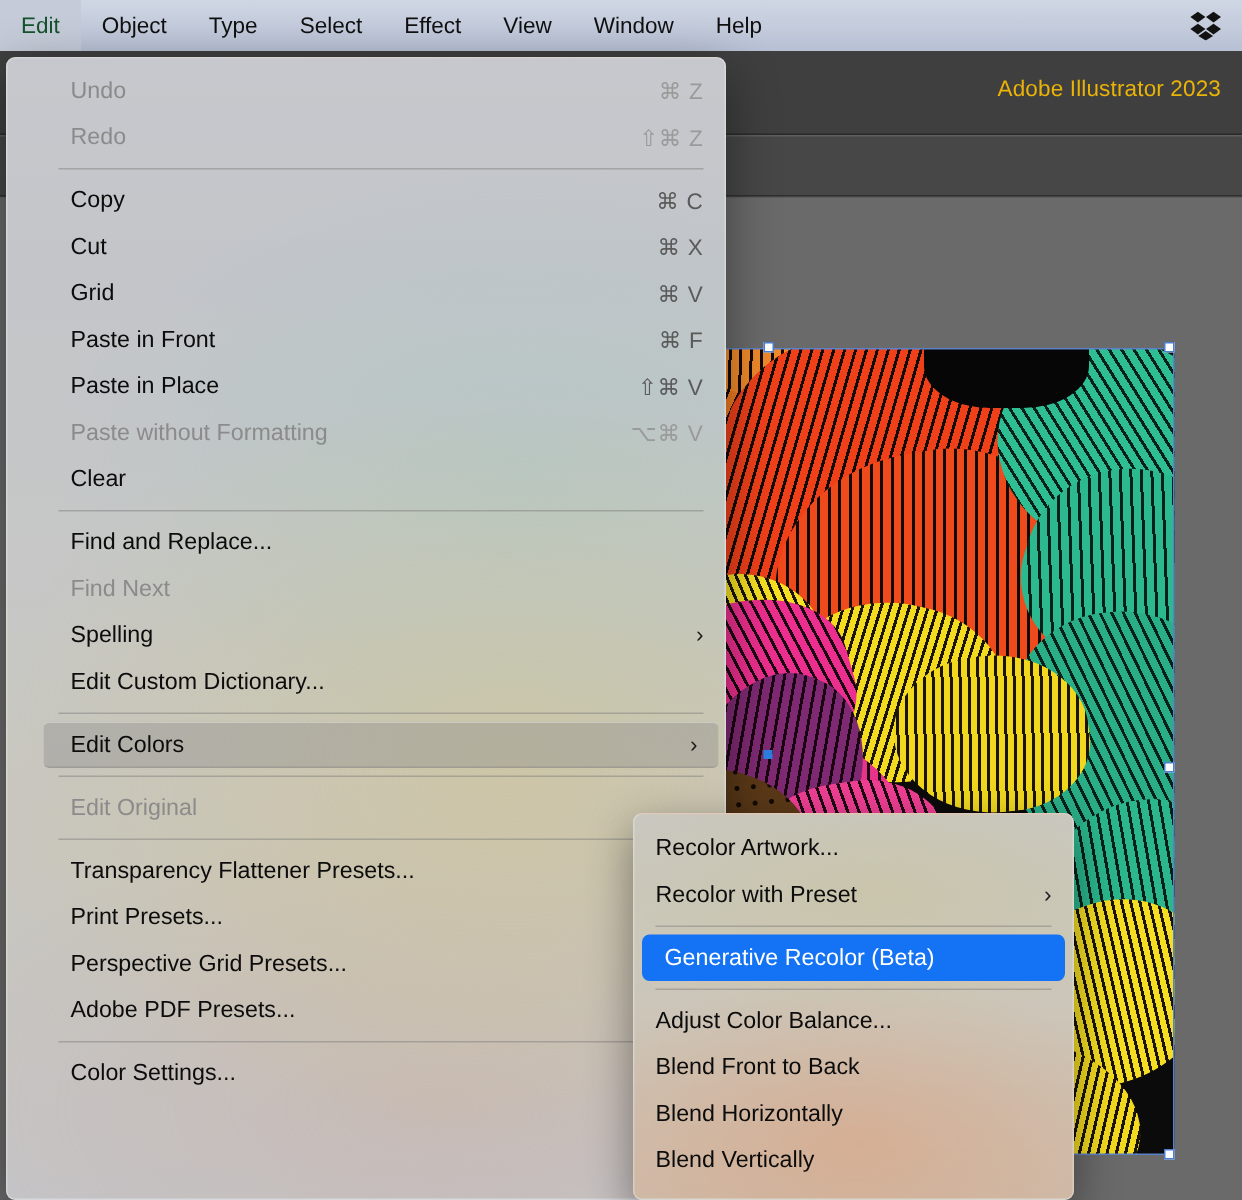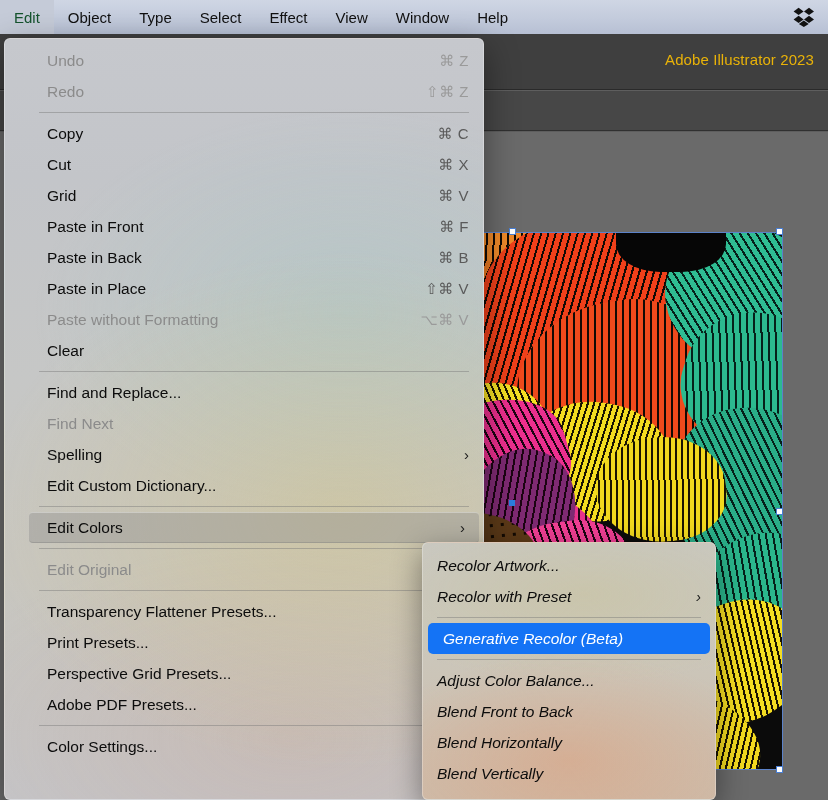--- a/index.html
+++ b/index.html
@@ -120,21 +120,20 @@
     background:
       radial-gradient(100% 60% at 50% 85%, rgba(226,150,110,.40) 0%, rgba(226,150,110,0) 70%),
       radial-gradient(110% 50% at 55% 20%, rgba(200,190,130,.32) 0%, rgba(200,190,130,0) 70%),
       linear-gradient(180deg,#c9c8c2 0%,#cbc8bd 35%,#ccc1b2 72%,#cdbcaa 100%);
     border:1px solid rgba(255,255,255,.28);
     border-radius:6px;
     box-shadow:0 10px 30px rgba(0,0,0,.42);
     z-index:140;
     padding-top:7px;
     overflow:hidden;
-    font-style:italic;
   }
   .smi {
     position:relative; height:31px; display:flex; align-items:center;
     padding:0 14px 0 14px; font-size:15.5px; color:#0c0c0c; white-space:nowrap;
   }
   .smi .lbl { flex:1; }
   .smi .arrow { font-size:15px; color:#1b1b1b; }
   .smi.sel {
     background:#1473f5; color:#ffffff; margin:0 5px; border-radius:5px;
     padding-left:15px;
@@ -245,24 +244,20 @@
     </div>
     <div class="mi">
       <span class="lbl">Grid</span>
       <span class="sc">⌘ V</span>
     </div>
     <div class="mi">
       <span class="lbl">Paste in Front</span>
       <span class="sc">⌘ F</span>
     </div>
     <div class="mi">
-      <span class="lbl">Paste in Back</span>
-      <span class="sc">⌘ B</span>
-    </div>
-    <div class="mi">
       <span class="lbl">Paste in Place</span>
       <span class="sc">⇧⌘ V</span>
     </div>
     <div class="mi disabled">
       <span class="lbl">Paste without Formatting</span>
       <span class="sc">⌥⌘ V</span>
     </div>
     <div class="mi">
       <span class="lbl">Clear</span>
     </div>

